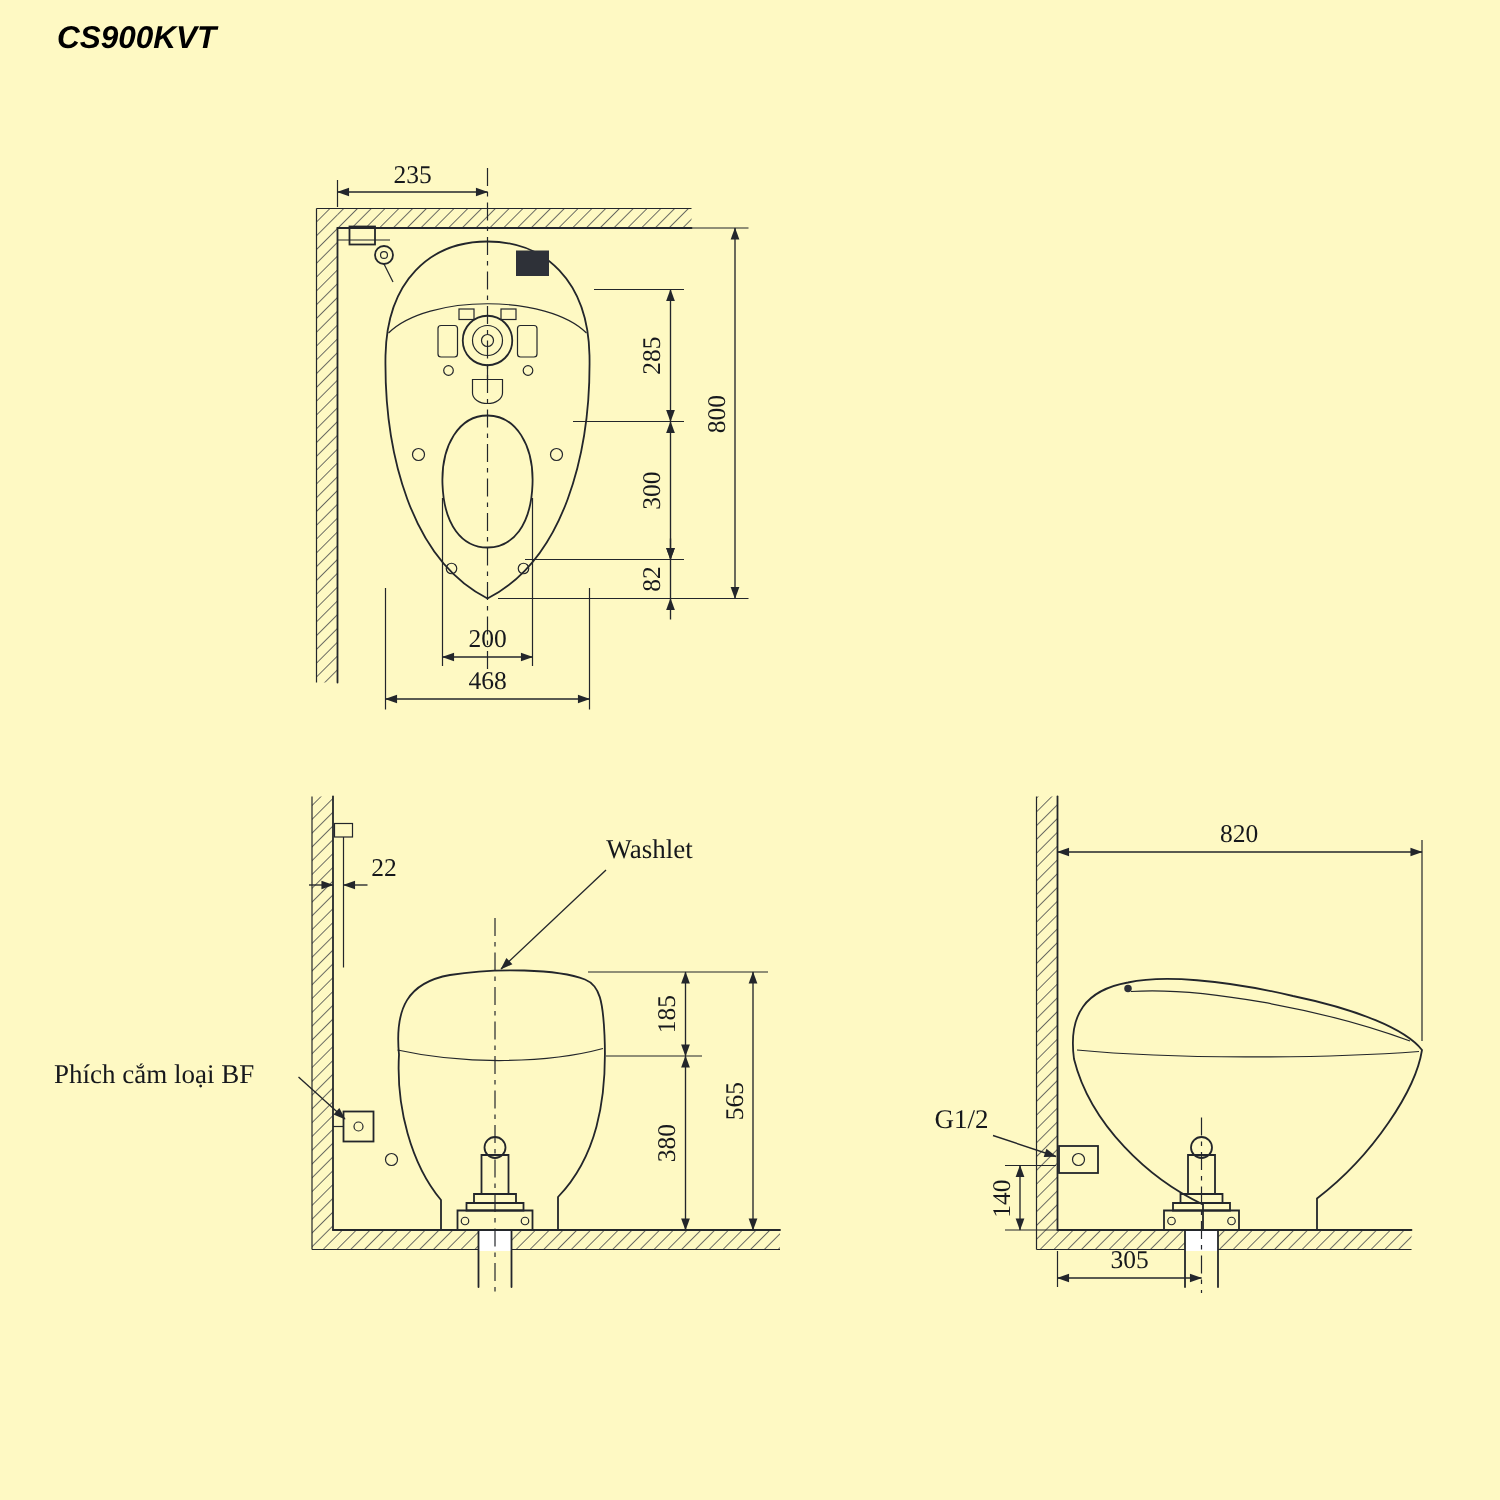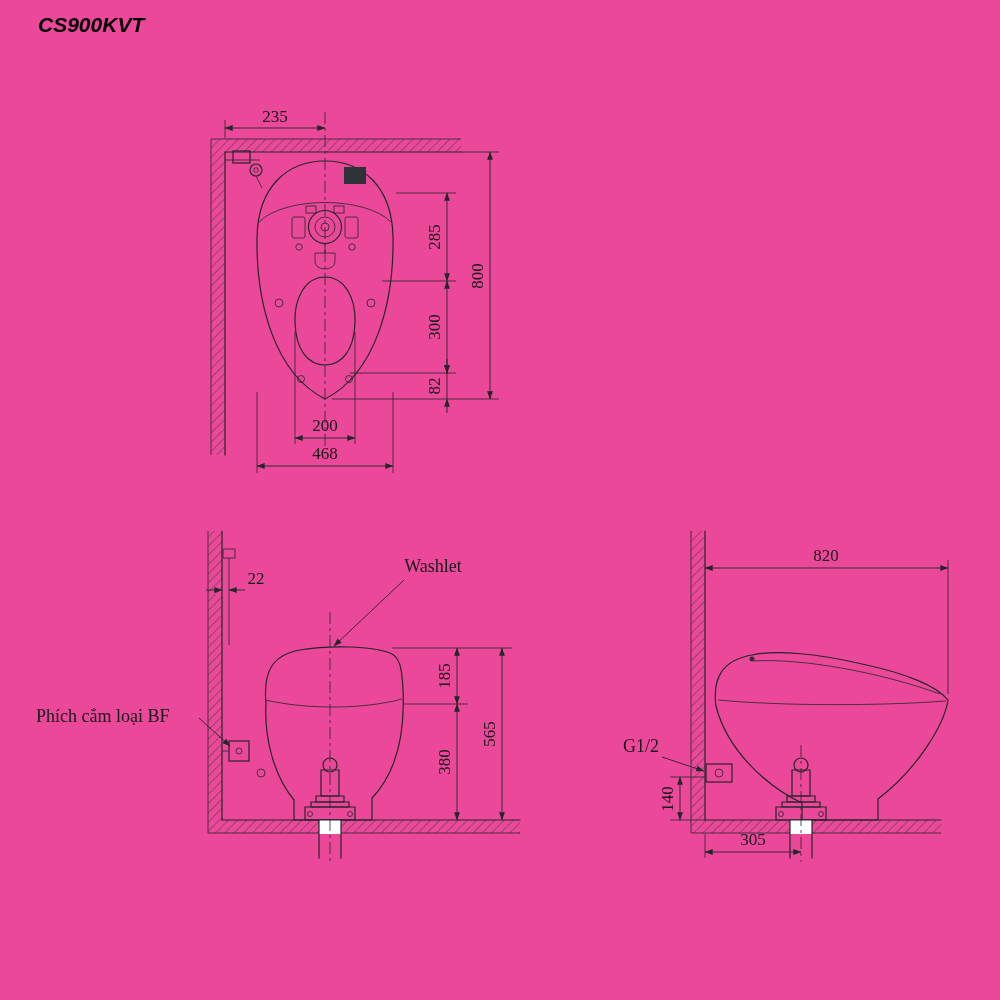--- a/index.html
+++ b/index.html
@@ -1,16 +1,16 @@
 <!DOCTYPE html>
 <html><head>
 <meta charset="utf-8">
 <style>
   html,body{margin:0;padding:0;background:#ffffff;width:1000px;height:1000px;overflow:hidden;}
-  .stage{position:relative;width:1000px;height:1000px;background:#ec4899;font-family:"Liberation Sans",sans-serif;}
+  .stage{position:relative;width:1000px;height:1000px;background:#fef9c3;font-family:"Liberation Sans",sans-serif;}
   svg{display:block;}
   .ln{stroke:#23262b;stroke-width:1.2;fill:none;stroke-linecap:round;}
   .thin{stroke:#23262b;stroke-width:0.8;fill:none;}
   .dimln{stroke:#23262b;stroke-width:0.9;fill:none;}
   .ext{stroke:#23262b;stroke-width:0.8;fill:none;}
   .cl{stroke:#23262b;stroke-width:0.8;fill:none;stroke-dasharray:12 4 3 4;}
   .dimtxt{font-family:"Liberation Serif",serif;font-size:17px;fill:#16181c;}
   .lbltxt{font-family:"Liberation Serif",serif;font-size:18px;fill:#16181c;}
   .title-text{font-family:"Liberation Sans",sans-serif;font-weight:bold;font-style:italic;font-size:21px;fill:#000;}
   .darkfill{fill:#2e3138;}

